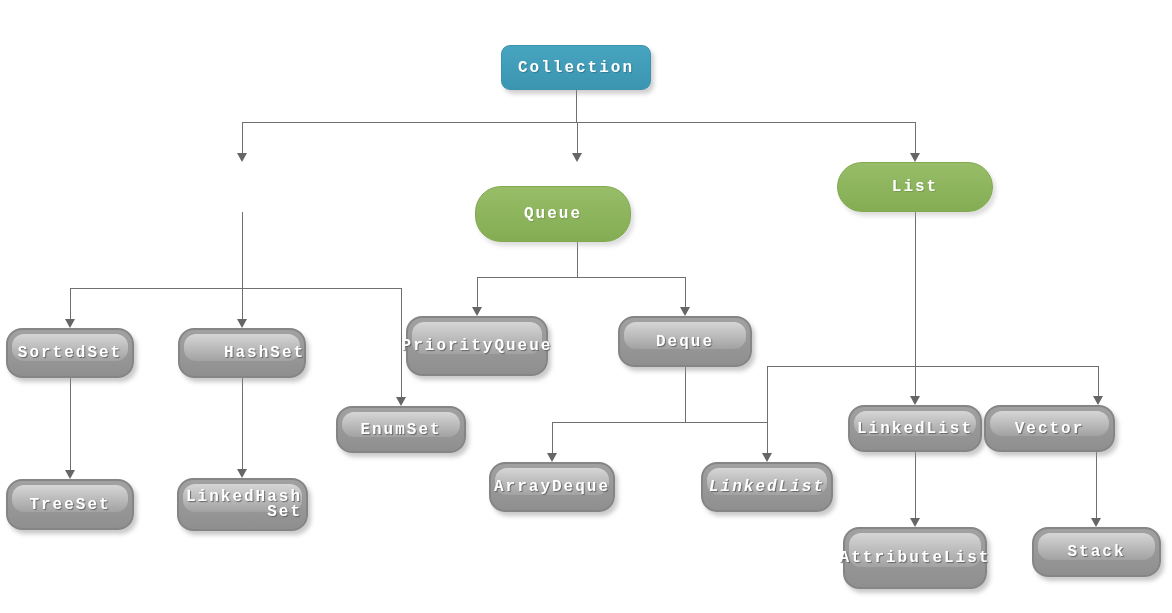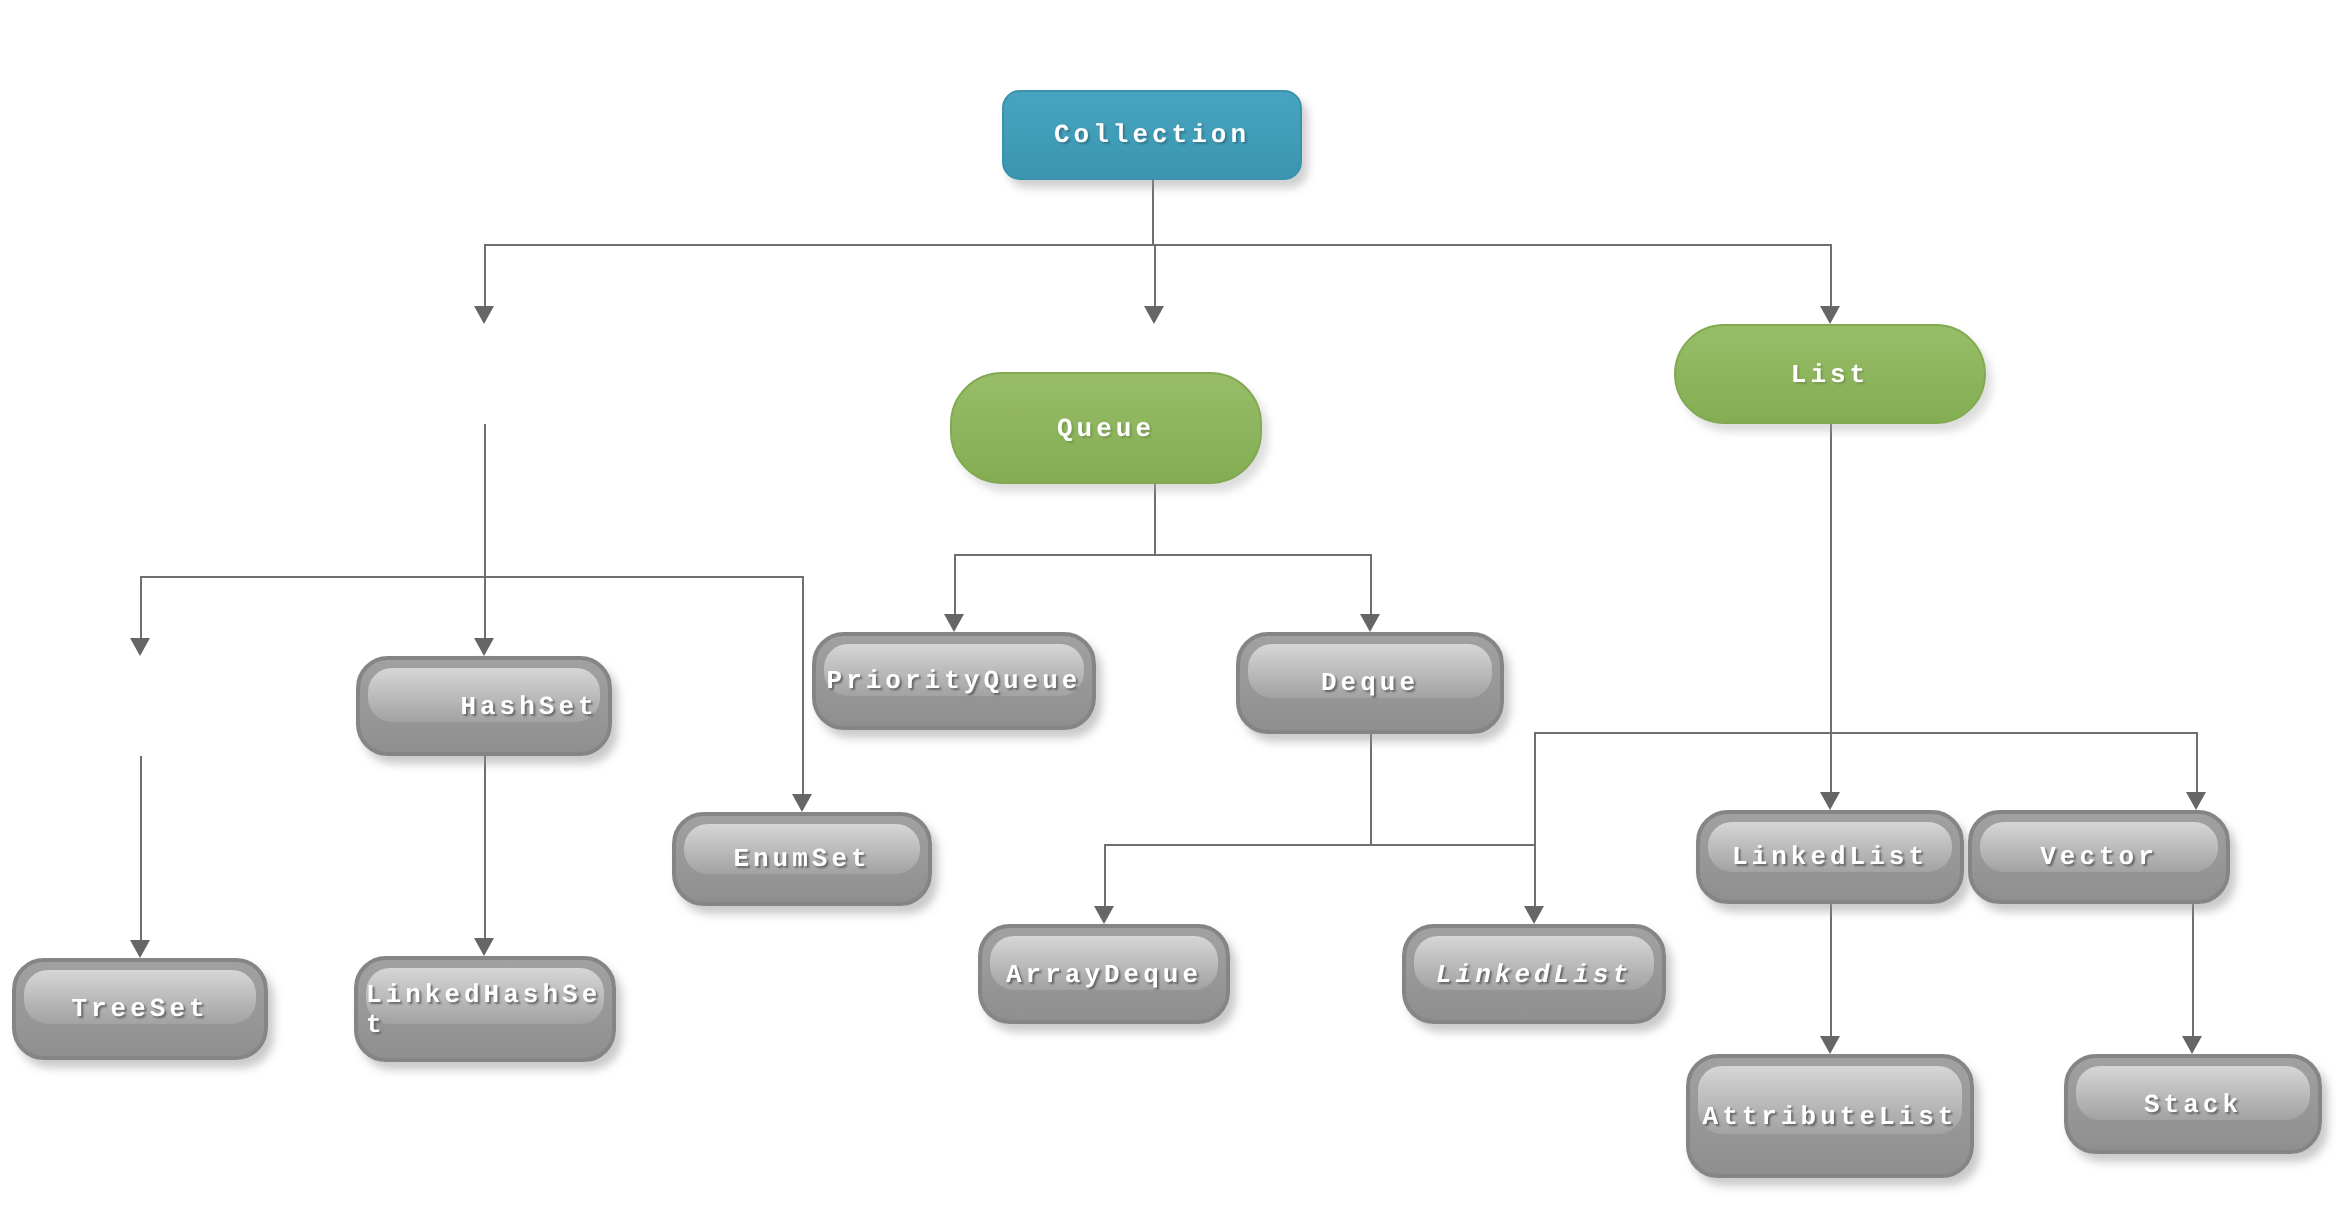--- a/index.html
+++ b/index.html
@@ -5,22 +5,22 @@
   html,body { margin:0; padding:0; background:#ffffff; }
   .canvas {
     position:relative; width:1172px; height:613px; background:#ffffff;
     font-family:"Liberation Mono","DejaVu Sans Mono",monospace;
     overflow:hidden;
   }
   
   .node {
     position:absolute; box-sizing:border-box;
     display:flex; align-items:center; justify-content:center;
-    color:#ffffff; font-weight:bold; font-size:13px; letter-spacing:2px;
-    text-align:left;
+    color:#ffffff; font-weight:bold; font-size:16px; letter-spacing:2px;
+    text-align:right;
   }
   .node .lbl { position:relative; z-index:2; }
   .node-teal {
     background:linear-gradient(180deg,#47a4bf 0%,#3b95b1 100%);
     border:1px solid #3a92ad; border-radius:9px;
     box-shadow:3px 4px 4px rgba(150,150,150,0.45);
     text-shadow:1px 1px 1px rgba(0,0,0,0.22);
   }
   .node-green {
     background:linear-gradient(180deg,#97bd68 0%,#84ad53 100%);
@@ -42,21 +42,21 @@
   }
   .lbl-wrap { width:119px; word-break:break-all; line-height:15px; }
 
   
   #n-collection    { left:501px; top:45px;  width:150px; height:45px; }
   #n-set           { left:164px; top:162px; width:156px; height:50px; }
   #n-queue         { left:475px; top:162px; width:156px; height:56px;margin-top:24px; }
   #n-list          { left:837px; top:162px; width:156px; height:50px; }
   #n-sortedset     { left:6px;   top:328px; width:128px; height:50px; }
   #n-hashset       { left:178px; top:328px; width:128px; height:50px;padding-left:45px; }
-  #n-priorityqueue { left:406px; top:316px; width:142px; height:49px;font-family:Liberation Mono, monospace; }
+  #n-priorityqueue { left:406px; top:316px; width:142px; height:60px;font-family:Liberation Mono, monospace; }
   #n-deque         { left:618px; top:316px; width:134px; height:51px; }
   #n-enumset       { left:336px; top:406px; width:130px; height:47px; }
   #n-arraydeque    { left:489px; top:462px; width:126px; height:50px; }
   #n-linkedlist    { left:701px; top:462px; width:132px; height:50px;font-style:italic; }
   #n-arraylist     { left:848px; top:405px; width:134px; height:47px; }
   #n-vector        { left:984px;top:405px; width:131px; height:47px; }
   #n-treeset       { left:6px;   top:479px; width:128px; height:51px; }
   #n-linkedhashset { left:177px; top:478px; width:131px; height:53px; }
   #n-attributelist { left:843px; top:527px; width:144px; height:62px; }
   #n-stack         { left:1032px;top:527px; width:129px; height:50px; }
@@ -125,20 +125,23 @@
 
   <div class="node node-teal" id="n-collection">
       <span class="lbl">Collection</span>
     </div>
   <div class="node node-green" id="n-queue">
       <span class="lbl">Queue</span>
     </div>
   <div class="node node-green" id="n-list">
       <span class="lbl">List</span>
     </div>
+  <div class="node node-gray" id="n-sortedset">
+      <span class="lbl">SortedSet</span>
+    </div>
   <div class="node node-gray" id="n-hashset">
       <span class="lbl">HashSet</span>
     </div>
   <div class="node node-gray" id="n-priorityqueue">
       <span class="lbl">PriorityQueue</span>
     </div>
   <div class="node node-gray" id="n-deque">
       <span class="lbl">Deque</span>
     </div>
   <div class="node node-gray" id="n-enumset">

